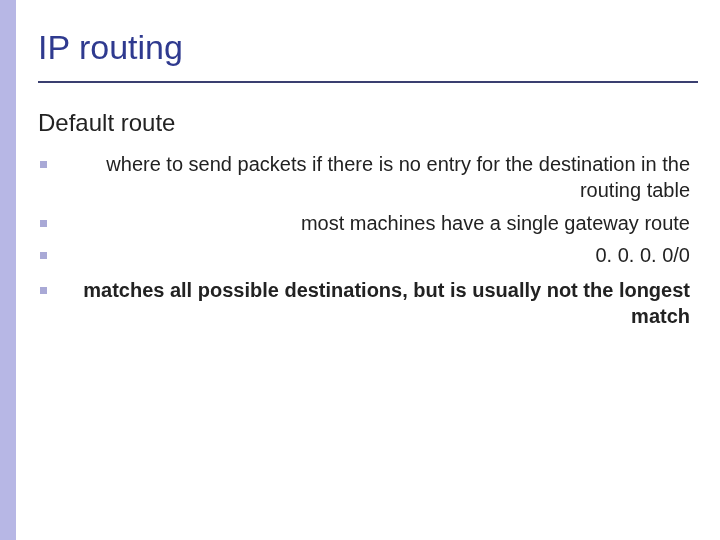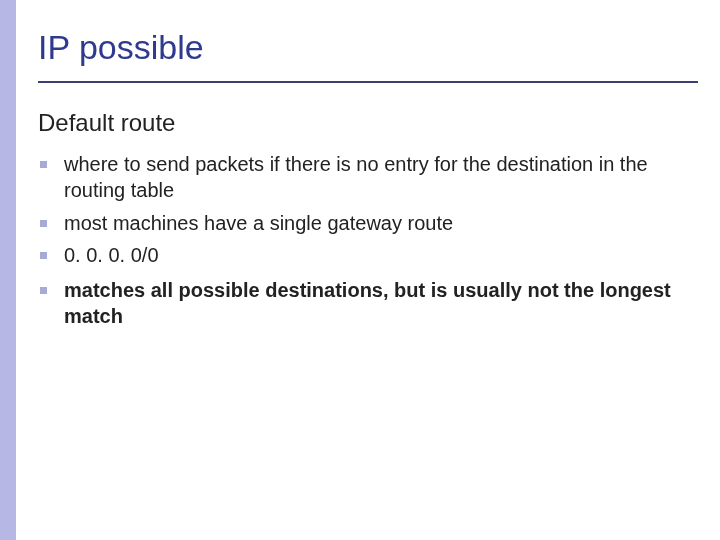--- a/index.html
+++ b/index.html
@@ -39,20 +39,21 @@
   }
   .subtitle {
     font-size: 24px;
     color: #222;
     font-weight: normal;
     margin-bottom: 14px;
   }
   ul.bullets {
     list-style: none;
     margin-left: 2px;
+    text-align: right;
   }
   ul.bullets li {
     position: relative;
     padding-left: 24px;
     font-size: 20px;
     color: #222;
     line-height: 1.32;
     margin-bottom: 6px;
   }
   ul.bullets li .sq {
@@ -67,21 +68,21 @@
     margin-top: 8px;
     font-weight: bold;
   }
 </style>
 </head>
 <body>
 
 <div class="left-accent"></div>
 
 <div class="content">
-  <h1 class="title">IP possible</h1>
+  <h1 class="title">IP routing</h1>
   <hr class="title-rule">
   <h2 class="subtitle">Default route</h2>
 
   <ul class="bullets">
     <li>
       <span class="sq"></span>
       <span>where to send packets if there is no entry for the destination in the routing table</span>
     </li>
     <li>
       <span class="sq"></span>

